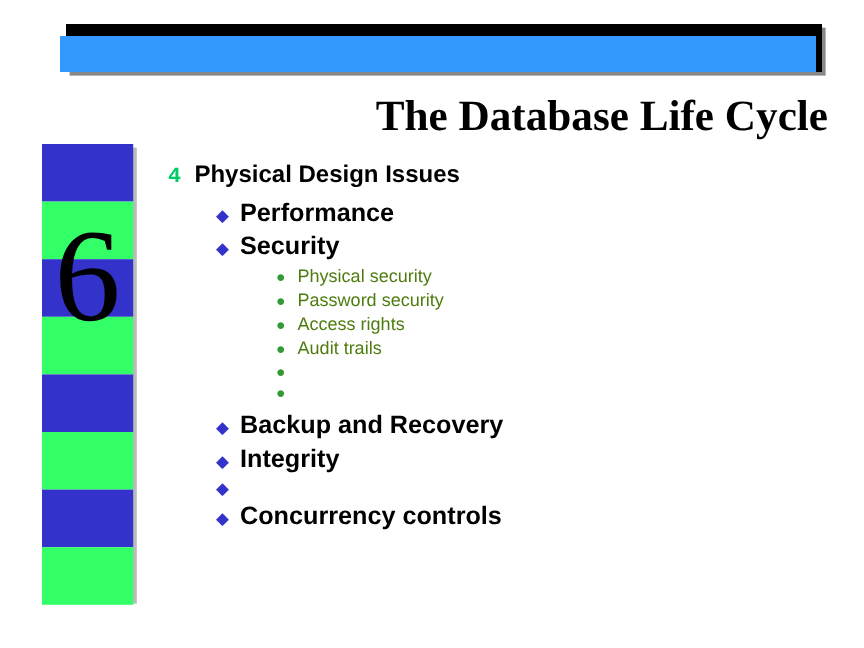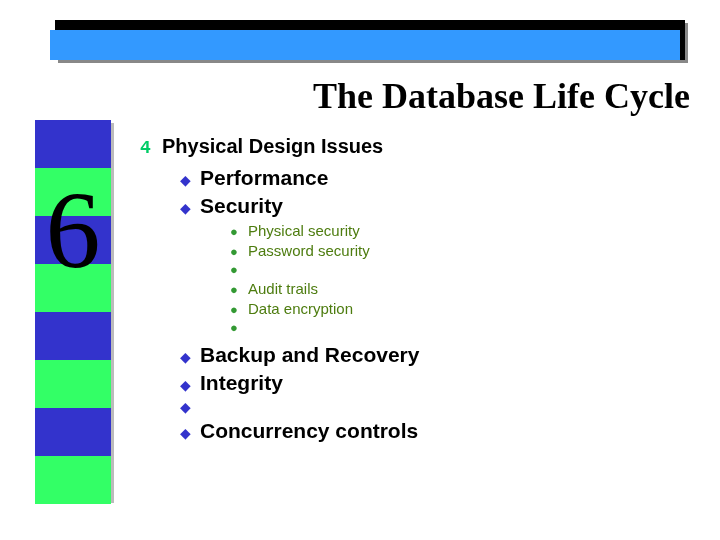--- a/index.html
+++ b/index.html
@@ -168,28 +168,28 @@
     <div class="level3">
       <span class="bullet">●</span>
       <span class="text">Physical security</span>
     </div>
     <div class="level3">
       <span class="bullet">●</span>
       <span class="text">Password security</span>
     </div>
     <div class="level3">
       <span class="bullet">●</span>
+      <span class="text">Access rights</span>
     </div>
     <div class="level3">
       <span class="bullet">●</span>
       <span class="text">Audit trails</span>
     </div>
     <div class="level3">
       <span class="bullet">●</span>
-      <span class="text">Data encryption</span>
     </div>
     <div class="level3">
       <span class="bullet">●</span>
     </div>
   </div>
 
   <div class="block-l2">
     <div class="level2">
       <span class="bullet">◆</span>
       <span class="text">Backup and Recovery</span>

